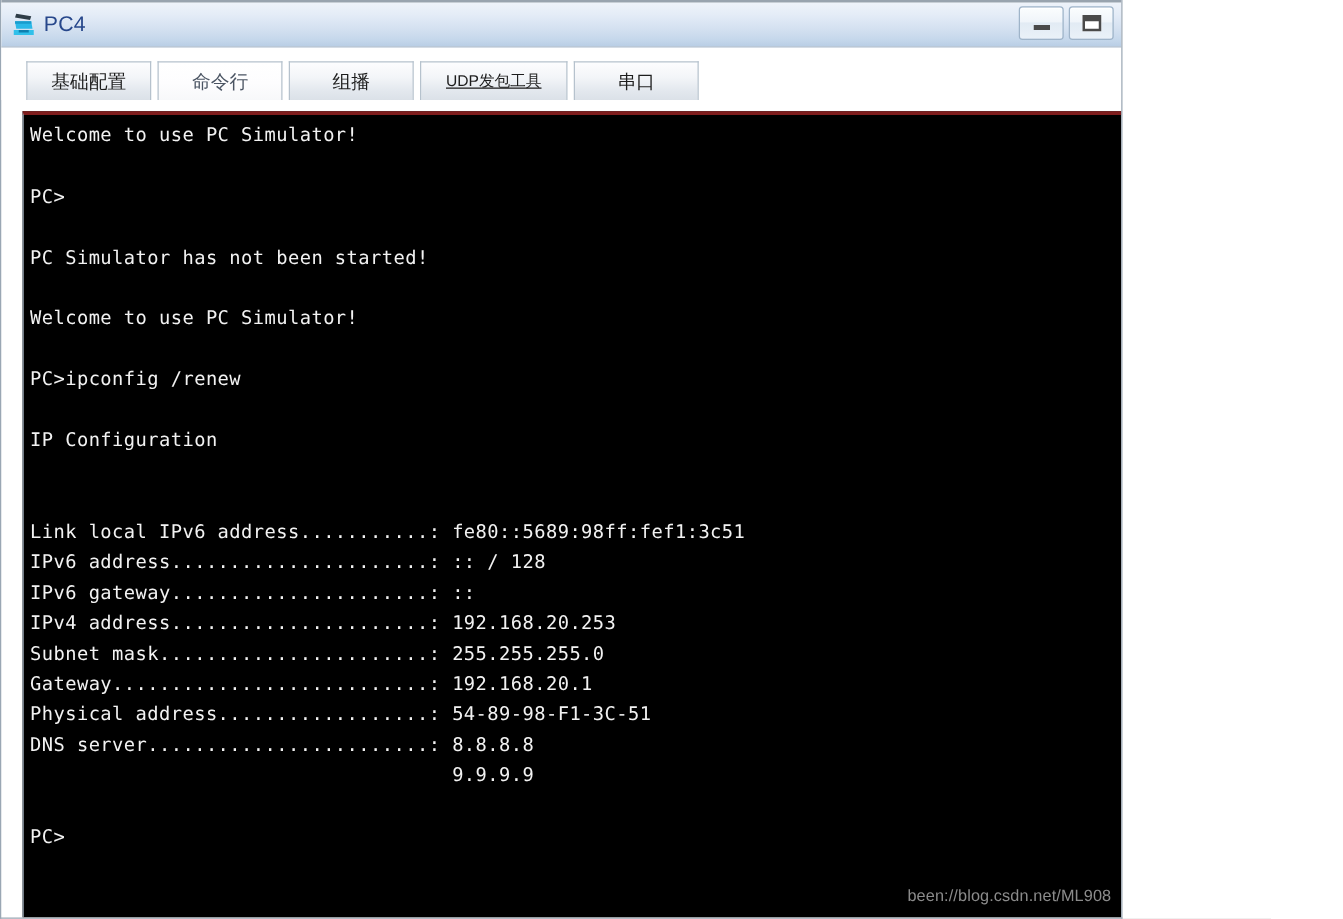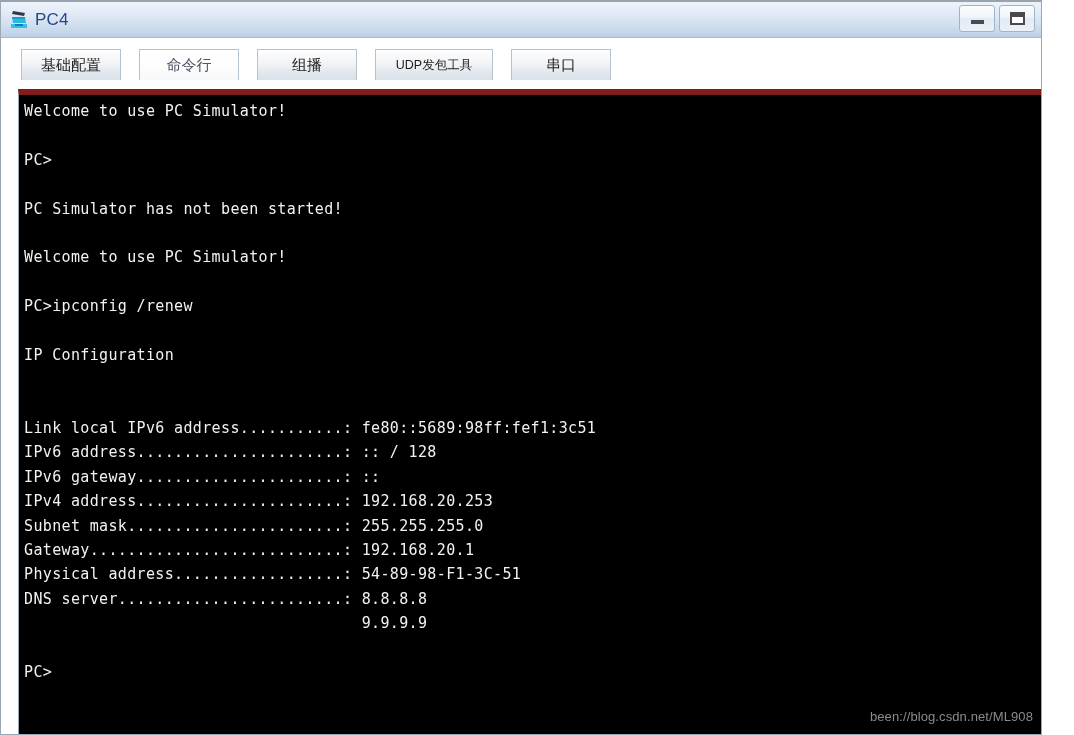--- a/index.html
+++ b/index.html
@@ -9,21 +9,21 @@
   }
   body {
     width: 1074px;
     height: 735px;
     overflow: hidden;
     font-family: "Liberation Sans", sans-serif;
   }
 
   .window {
     position: relative;
-    width: 1042px;
+    width: 898px;
     height: 735px;
     box-sizing: border-box;
     background: #ffffff;
     border: 1px solid #9aa7b4;
     border-top: none;
     overflow: hidden;
   }
 
   
   .titlebar {
@@ -95,21 +95,21 @@
   
   .tabstrip-wrap {
     background: #ffffff;
     padding: 11px 0 0 20px;
     height: 42px;
     box-sizing: border-box;
   }
   .tabstrip {
     display: flex;
     align-items: flex-end;
-    gap: 18px;
+    gap: 5px;
   }
   .tab {
     box-sizing: border-box;
     height: 31px;
     min-width: 100px;
     padding: 0 14px;
     display: flex;
     align-items: center;
     justify-content: center;
     border: 1px solid #b6c2cd;
@@ -123,31 +123,31 @@
   .tab.selected {
     background: linear-gradient(to bottom, #ffffff 0%, #fdfdfe 55%, #f7f8fa 100%);
     color: #4b5563;
     text-align: center;
   }
   .tab.small {
     font-size: 12.5px;
     min-width: 88px;
     padding: 0 9px;
   }
-  .tab.w-wide { min-width: 118px; }
+  .tab.w-wide { min-width: 118px; text-decoration: underline; }
 
   
   .console-outer {
     position: absolute;
     left: 17px;
     top: 89px;
     right: 0px;
     bottom: 0px;
     background: #000000;
-    border-top: 6px solid #7f1d1d;
+    border-top: 3px solid #7f1d1d;
     border-left: 1px solid #9aa7b4;
     overflow: hidden;
     padding-left: 36px;
   }
   .console {
     position: absolute;
     left: 5px;
     top: 4px;
     right: 0;
     bottom: 0;

